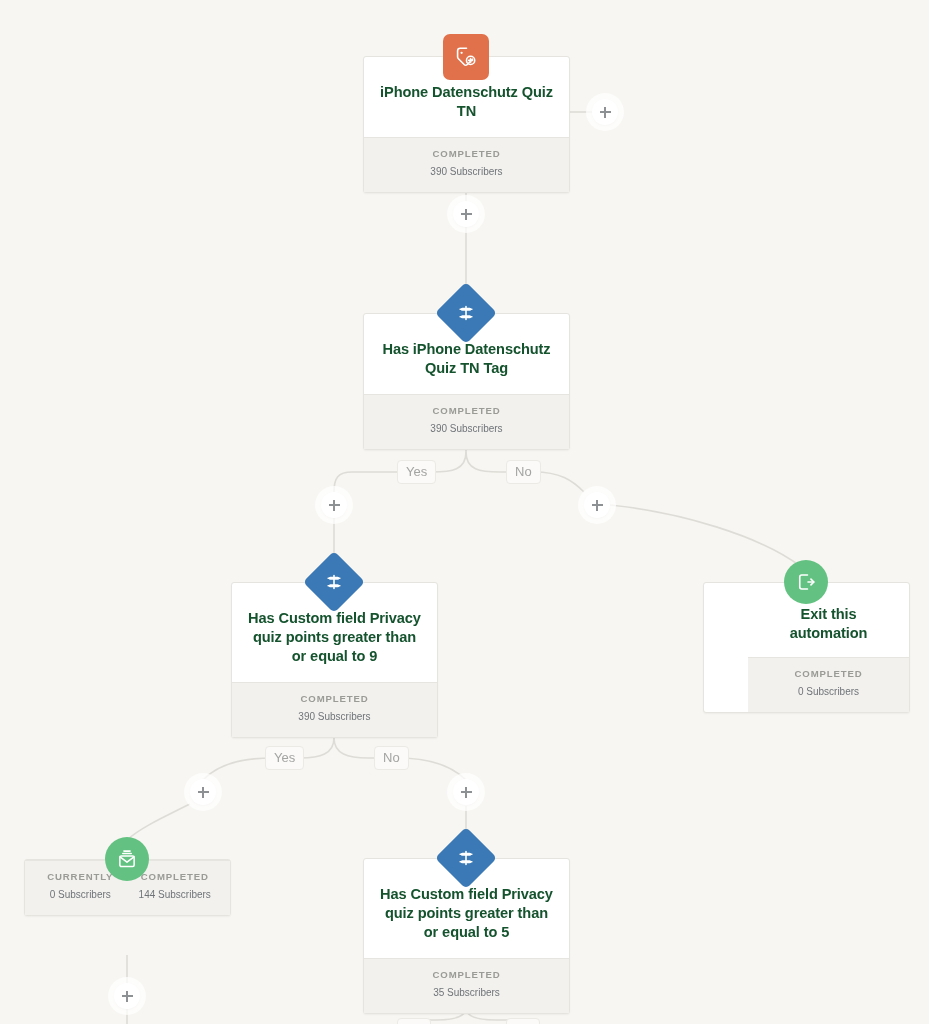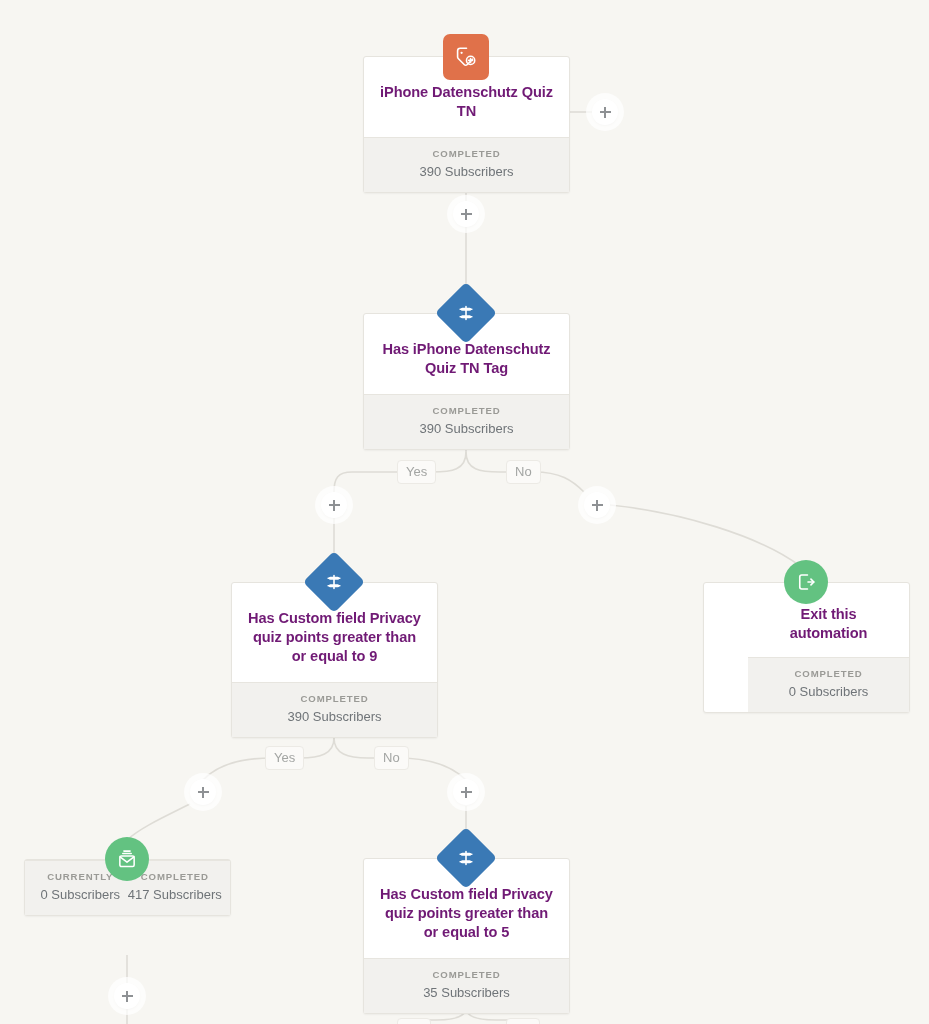--- a/index.html
+++ b/index.html
@@ -40,21 +40,21 @@
   .node {
     position: absolute;
     z-index: 3;
     background: #ffffff;
     border: 1px solid #e6e4de;
     border-radius: 3px;
     box-shadow: 0 1px 2px rgba(0,0,0,0.045);
     box-sizing: border-box;
   }
   .node-title {
-    color: #701a75;
+    color: #14532d;
     font-size: 14.6px;
     font-weight: bold;
     line-height: 19px;
     text-align: center;
     padding: 26px 14px 16px 14px;
     box-sizing: border-box;
     letter-spacing: -0.1px;
   }
   .node-title.compact {
     padding: 22px 12px 14px 12px;
@@ -76,21 +76,21 @@
   .stat-label {
     color: #9a9a96;
     font-size: 9.6px;
     font-weight: bold;
     letter-spacing: 0.85px;
     text-transform: uppercase;
     line-height: 13px;
   }
   .stat-value {
     color: #6f7478;
-    font-size: 13px;
+    font-size: 10px;
     line-height: 19px;
     margin-top: 2px;
   }
 
   
   .badge {
     position: absolute;
     z-index: 5;
     display: flex;
     align-items: center;
@@ -309,21 +309,21 @@
   </div>
   <div class="node" style="left:24px; top:859px; width:207px;">
     <div class="node-foot">
       <div class="stat-row">
         <div class="stat">
           <div class="stat-label">CURRENTLY</div>
           <div class="stat-value">0 Subscribers</div>
         </div>
         <div class="stat">
           <div class="stat-label">COMPLETED</div>
-          <div class="stat-value">417 Subscribers</div>
+          <div class="stat-value">144 Subscribers</div>
         </div>
       </div>
     </div>
   </div>
 
   <div class="plus" style="left:114px; top:983px;"></div>
 
   <div class="badge diamond" style="left:444px; top:836px;">
     <div class="dmd"></div>
     <svg width="20" height="20" viewBox="0 0 24 24" fill="none" stroke="#ffffff" stroke-width="1.9" stroke-linecap="round">

